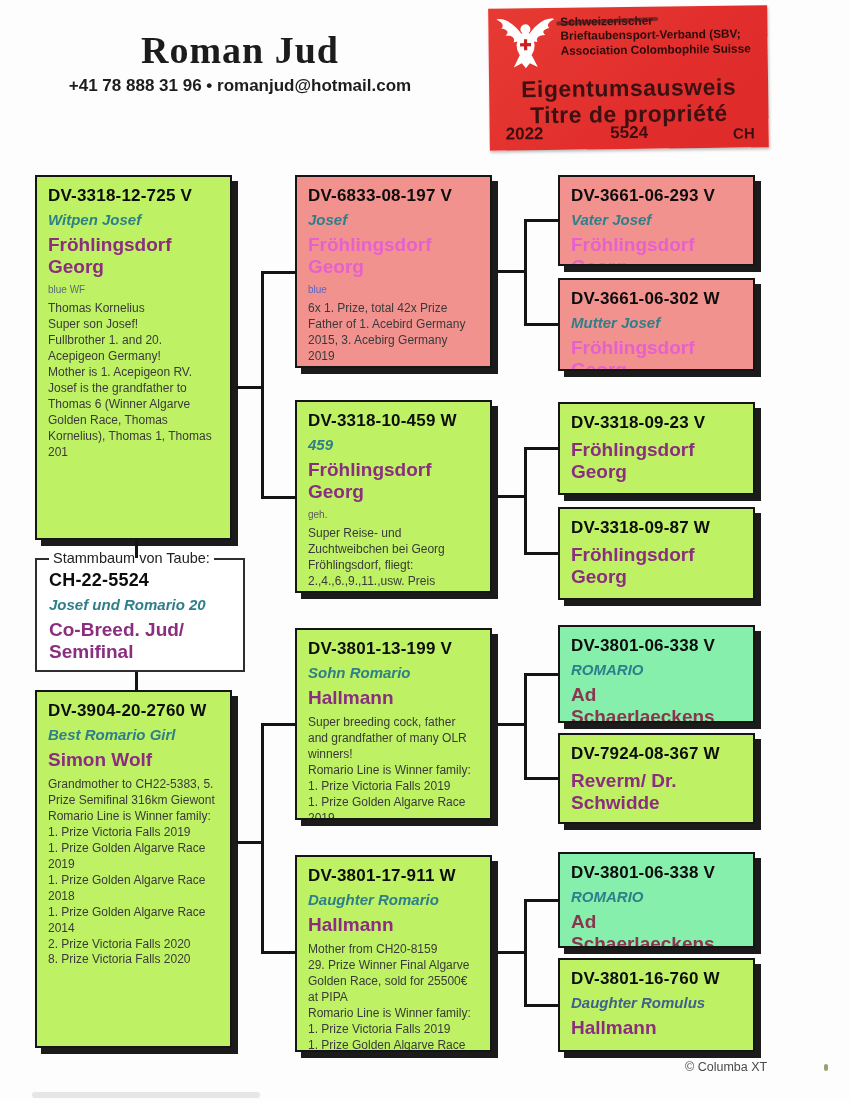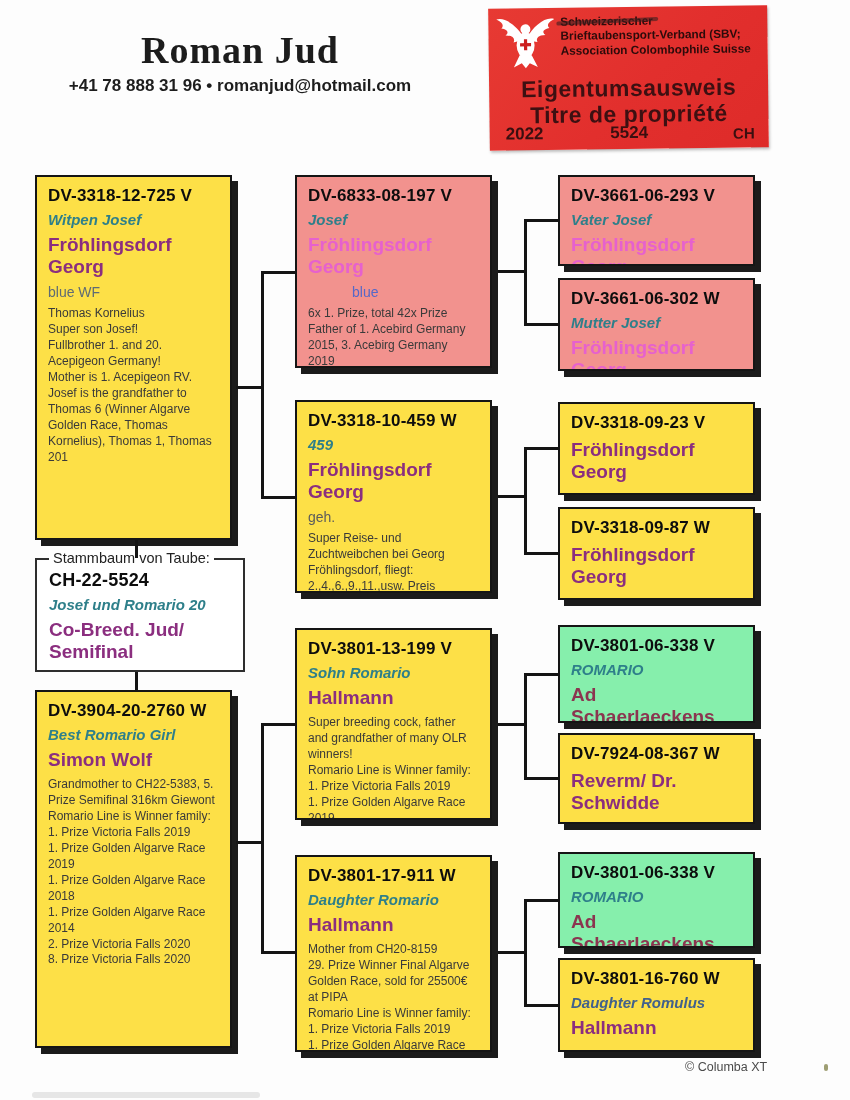--- a/index.html
+++ b/index.html
@@ -32,34 +32,34 @@
   #card-title-de { top:68px; font-size:23px; letter-spacing:.5px; }
   #card-title-fr { top:94px; font-size:23px; letter-spacing:.5px; }
   .card-num { position:absolute; bottom:6px; font-weight:bold; font-size:17px; color:#3a0f10; }
   #card-year { left:16px; }
   #card-number { left:0; width:100%; text-align:center; }
   #card-country { right:14px; font-size:15px; }
   #card-logo { position:absolute; left:5px; top:4px; }
 
   
   .node {
-    position:absolute; width:197px; background:#fde047;
+    position:absolute; width:197px; background:#bef264;
     border:2px solid #151515; box-shadow:6px 6px 0 0 #1b1b1b;
     padding:9px 11px; box-sizing:border-box; overflow:hidden;
   }
   .node.pink  { background:#f2928e; }
   .node.green { background:#86efac; }
   .ring   { font-size:17px; font-weight:bold; color:#0d0d0d; letter-spacing:.2px; }
   .pname  { font-size:15px; font-weight:bold; font-style:italic; color:#2e7f8a; margin-top:5px; }
   .pname.slate { color:#41618c; }
   .breeder{ font-size:19px; font-weight:bold; color:#8b2e7f; margin-top:6px; }
   .breeder.magenta { color:#e661ce; }
   .breeder.maroon  { color:#8b3550; }
-  .colornote { font-size:14px; color:#5f6b74; margin-top:6px; }
-  .colornote.bluetxt { color:#5668c8;margin-left:44px; }
+  .colornote { font-size:10px; color:#5f6b74; margin-top:6px; }
+  .colornote.bluetxt { color:#5668c8; }
   .colornote.gray { color:#5c5c5c; }
   .bodytxt { font-size:12px; color:#3a3a3a; line-height:1.33; margin-top:6px; white-space:pre-line; }
 
   #n0  { left:35px;  top:175px; height:365px; }
   #rootbox { position:absolute; left:35px; top:558px; width:210px; height:114px;
     background:#fff; border:2px solid #2e2e2e; padding:10px 12px; box-sizing:border-box; }
   #root-label { position:absolute; top:-10px; left:12px; background:#fff; padding:0 4px;
     font-size:14.5px; color:#222; }
   #rootbox .ring { font-size:18px; }
   #n1  { left:35px;  top:690px; height:358px; }

